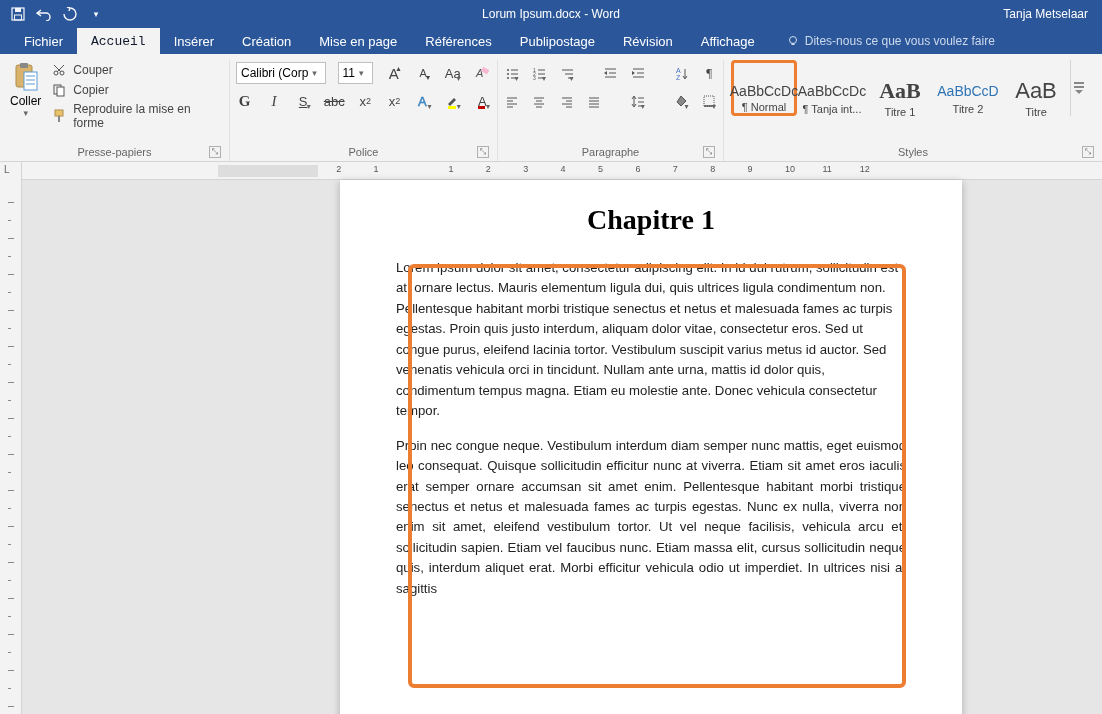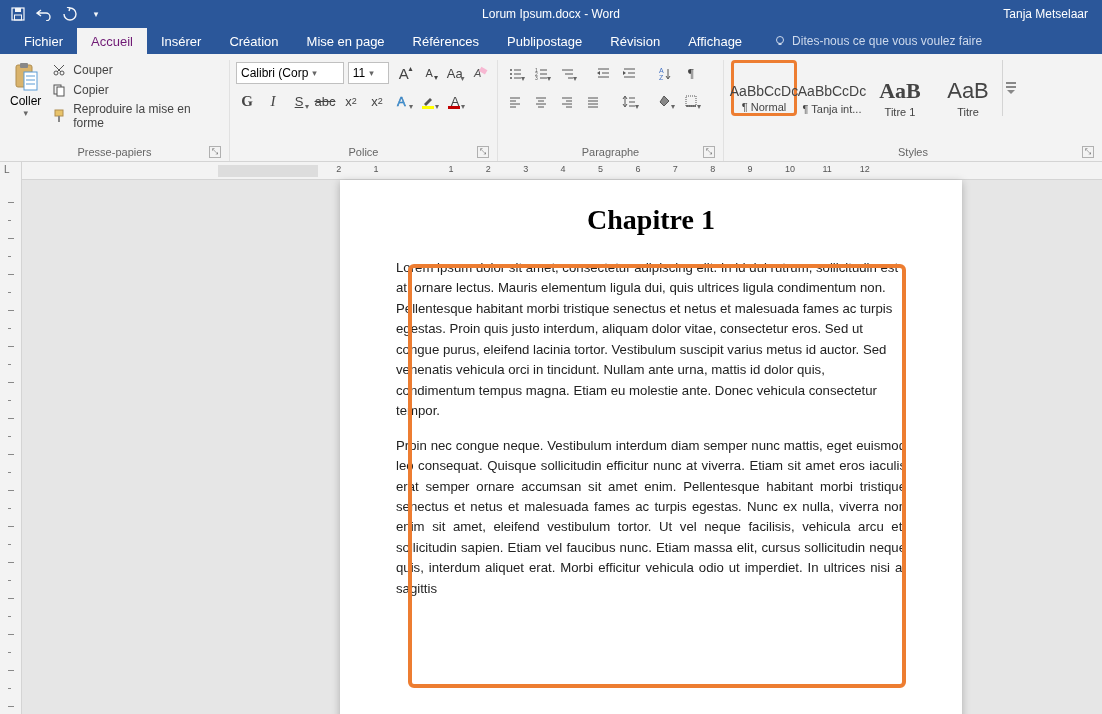--- a/index.html
+++ b/index.html
@@ -9,42 +9,42 @@
 .titlebar { height: 28px; background: #2b579a; color: #fff; display: flex; align-items: center; font-size: 12px; position: relative; }
 .qat { display: flex; align-items: center; padding-left: 8px; gap: 6px; }
 .qat .qicon { width: 20px; height: 20px; display: flex; align-items: center; justify-content: center; opacity: 0.95; }
 .titlebar .title { position: absolute; left: 50%; transform: translateX(-50%); font-size: 12px; }
 .titlebar .user { margin-left: auto; padding-right: 14px; font-size: 12px; }
 
 
 .tabstrip { height: 26px; background: #2b579a; display: flex; align-items: stretch; padding-left: 10px; }
 .tab { color: #fff; font-size: 13px; padding: 0 14px; display: flex; align-items: center; cursor: pointer; }
 .tab.file { }
-.tab.active { background: #f3f3f3; color: #701a75; }
+.tab.active { background: #f3f3f3; color: #0f172a; font-family: Liberation Mono, monospace; }
 .tellme { display: flex; align-items: center; color: #cdd9ec; font-size: 12px; padding-left: 18px; gap: 6px; }
 .tellme .bulb { width: 12px; height: 12px; }
 
 
 .ribbon { height: 108px; background: #f3f3f3; border-bottom: 1px solid #d4d4d4; display: flex; padding-top: 6px; }
 .group { border-right: 1px solid #e1e1e1; padding: 0 6px; display: flex; flex-direction: column; position: relative; }
 .group .area { flex: 1; display: flex; }
 .group .label { text-align: center; font-size: 11px; color: #666; padding: 4px 0 3px; position: relative; }
 .group .dlaunch { position: absolute; right: 2px; bottom: 3px; width: 12px; height: 12px; border: 1px solid #b0b0b0; font-size: 8px; line-height: 10px; text-align: center; color: #666; }
 
 
 .clip-left { display: flex; flex-direction: column; align-items: center; padding: 0 4px; }
 .clip-left .pasteicon { width: 30px; height: 34px; display:flex; align-items:center; justify-content:center; }
 .clip-left .pastelbl { font-size: 12px; }
 .clip-right { display: flex; flex-direction: column; gap: 4px; padding-left: 6px; padding-top: 2px; font-size: 12px; color: #444; }
 .clip-right .row { display: flex; align-items: center; gap: 6px; }
 .smicon { width: 16px; height: 16px; display:flex; align-items:center; justify-content:center; }
 
 
 .font-area { flex-direction: column; gap: 6px; padding-top: 2px; }
-.font-row { display: flex; align-items: center; gap: 4px; }
+.font-row { display: flex; align-items: center; gap: 12px; }
 .combo { height: 22px; border: 1px solid #c0c0c0; background: #fff; display: flex; align-items: center; font-size: 12px; padding: 0 4px; }
 .combo .dd { margin-left: 4px; font-size: 9px; color: #666; }
 .sq { width: 22px; height: 22px; display: flex; align-items: center; justify-content: center; font-size: 13px; color: #444; position: relative; }
 .sq.drop::after { content: "▾"; font-size: 8px; position: absolute; right: 1px; bottom: 1px; color: #666; }
 .sq.bold { font-weight: bold; font-family: "Times New Roman", serif; font-size: 15px; }
 .sq.italic { font-style: italic; font-family: "Times New Roman", serif; font-size: 15px; }
 .sq.under { text-decoration: underline; }
 .sq.strike { text-decoration: line-through; }
 .sq sub, .sq sup { font-size: 9px; }
 .colorbar { position: absolute; bottom: 3px; left: 4px; right: 6px; height: 3px; }
@@ -355,20 +355,24 @@
         <div class="preview">AaBbCcDc</div>
         <div class="stylelbl">¶ Normal</div>
       </div>
       <div class="stylebox">
         <div class="preview">AaBbCcDc</div>
         <div class="stylelbl">¶ Tanja int...</div>
       </div>
       <div class="stylebox">
         <div class="preview big">AaB</div>
         <div class="stylelbl">Titre 1</div>
+      </div>
+      <div class="stylebox">
+        <div class="preview blue">AaBbCcD</div>
+        <div class="stylelbl">Titre 2</div>
       </div>
       <div class="stylebox">
         <div class="preview" style="font-size:22px;">AaB</div>
         <div class="stylelbl">Titre</div>
       </div>
       <div class="styles-more">
           <div></div>
           <div></div>
           <div style="width:0;height:0;border-left:4px solid transparent;border-right:4px solid transparent;border-top:4px solid #888;background:none;"></div>
         </div>

